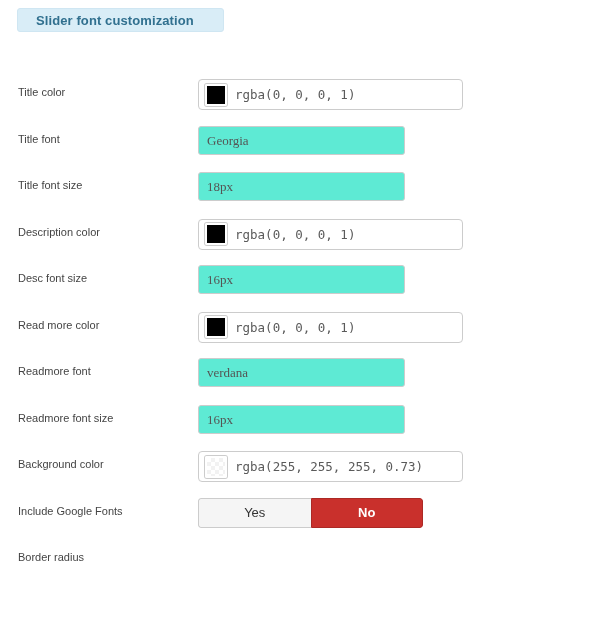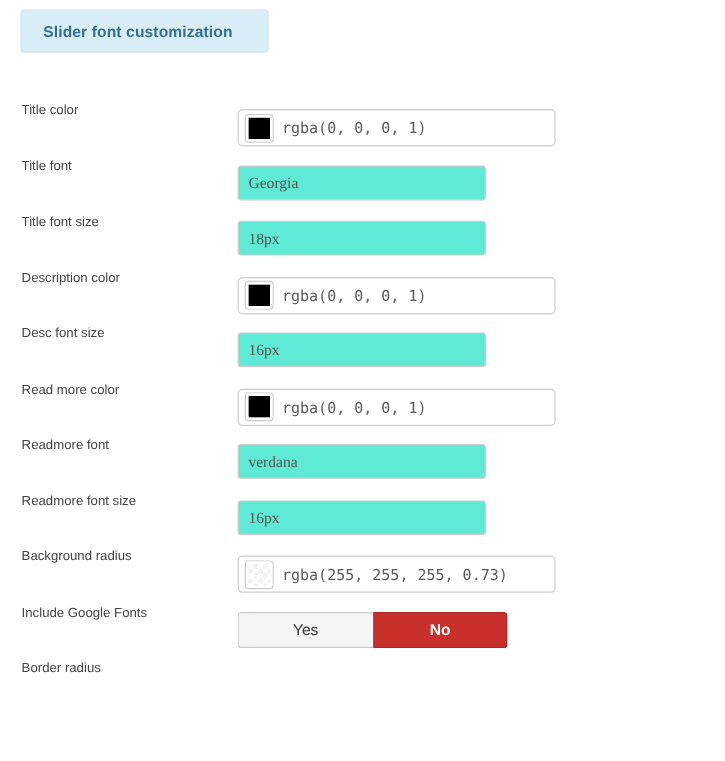--- a/index.html
+++ b/index.html
@@ -14,21 +14,21 @@
     overflow: hidden;
     position: relative;
   }
 
   
   .section-header {
     position: absolute;
     left: 17px;
     top: 8px;
     width: 207px;
-    height: 36px;
+    height: 24px;
     background: #d9edf7;
     border: 1px solid #cfe6f2;
     border-radius: 3px;
     box-sizing: border-box;
     display: flex;
     align-items: center;
     padding-left: 18px;
   }
   .section-header-title {
     font-size: 13px;
@@ -55,21 +55,20 @@
     top: 12px;
     font-size: 11px;
     color: #444444;
     white-space: nowrap;
   }
 
   .field-wrap {
     position: absolute;
     left: 198px;
     top: 5px;
-    margin-top: 12px;
   }
 
   
   .text-input {
     width: 207px;
     height: 29px;
     box-sizing: border-box;
     border: 1px solid #ccc;
     border-radius: 3px;
     background: #5eead4;
@@ -229,21 +228,21 @@
         <div class="text-input">verdana</div>
       </div>
     </div>
     <div class="row">
       <div class="row-label">Readmore font size</div>
       <div class="field-wrap">
         <div class="text-input">16px</div>
       </div>
     </div>
     <div class="row">
-      <div class="row-label">Background radius</div>
+      <div class="row-label">Background color</div>
       <div class="field-wrap">
         <div class="color-input">
           <div class="swatch">
             <div class="checker"></div>
             <div class="fill" style="background: rgba(255, 255, 255, 0.73);"></div>
           </div>
           <span class="color-text">rgba(255, 255, 255, 0.73)</span>
         </div>
       </div>
     </div>

